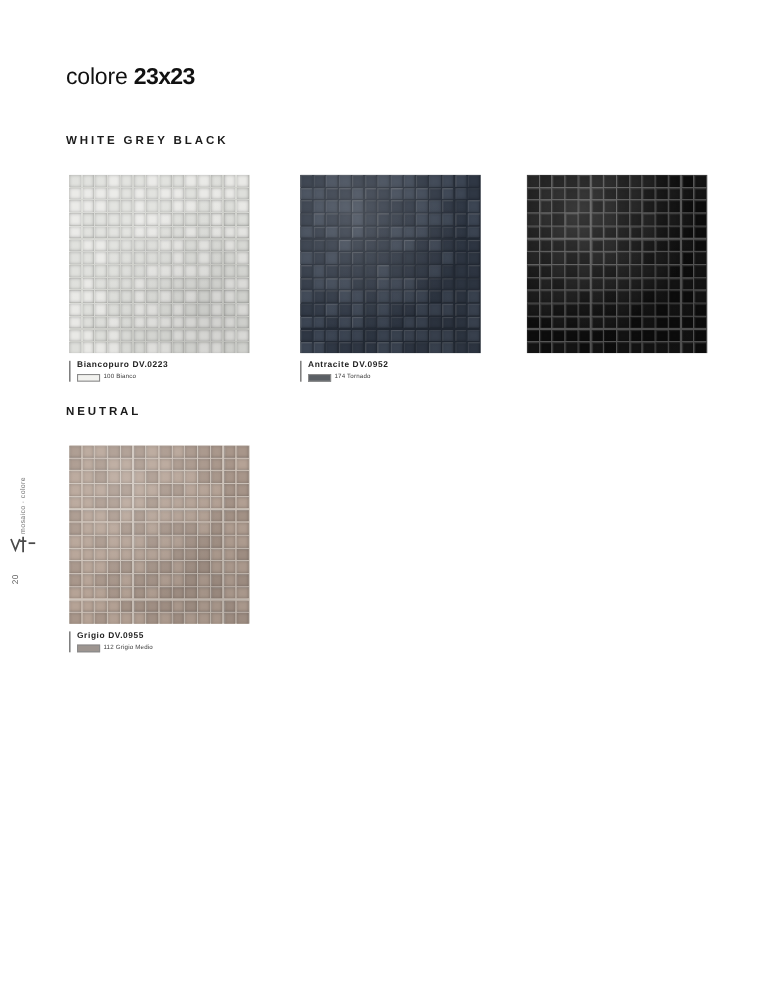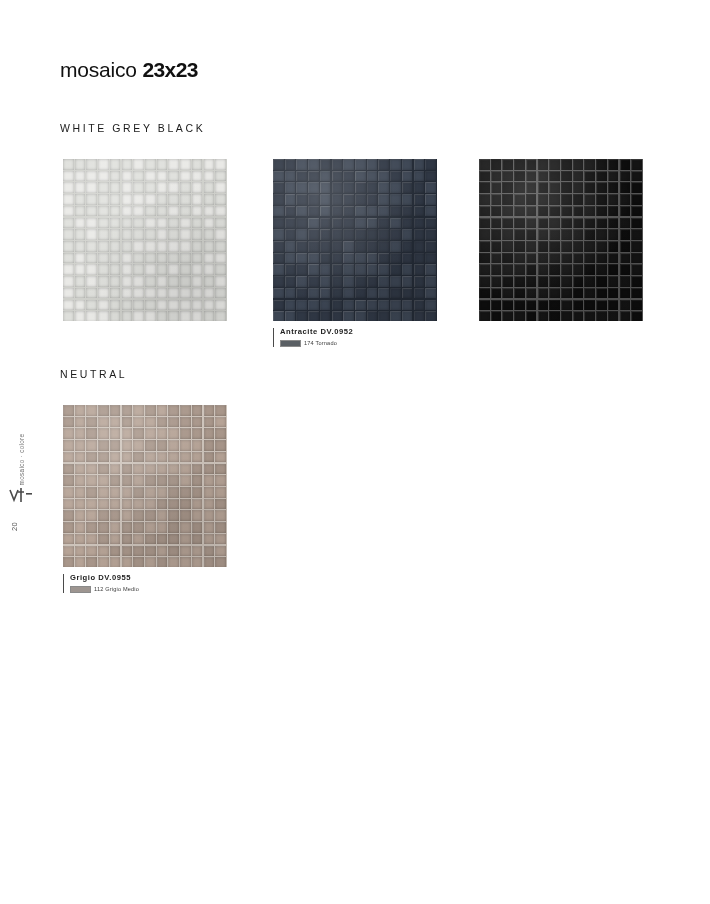--- a/index.html
+++ b/index.html
@@ -35,21 +35,21 @@
 
   .title{
     position:absolute;left:60px;top:58px;
     font-size:21px;color:#111;letter-spacing:-.2px;white-space:nowrap;
   }
   .title .thin{font-weight:400;}
   .title .bold{font-weight:700;letter-spacing:-.6px;}
 
   .section-head{
     position:absolute;left:60px;
-    font-size:10.5px;font-weight:400;color:#1b1b1b;
+    font-size:10.5px;font-weight:700;color:#1b1b1b;
     letter-spacing:2.6px;white-space:nowrap;text-align:center;
   }
   .section-head.s0{top:122px;}
   .section-head.s1{top:368px;}
 
   
   .card{position:absolute;width:164px;}
   .swatch{
     width:164px;height:162px;position:relative;overflow:hidden;
     background:#ddd;
@@ -95,21 +95,21 @@
       <path d="M13 1 L13 15 M10 5 L16 5" fill="none" stroke="#4a4a4a" stroke-width="1.6"></path>
       <rect x="18" y="6" width="6" height="1.6" fill="#4a4a4a"></rect>
     </svg>
   </div>
   <div class="page-num">20</div>
 </div>
 
 <div class="page">
 
   <div class="title">
-    <span class="thin">mosaico</span><span>&nbsp;</span><span class="bold">23x23</span>
+    <span class="thin">colore</span><span>&nbsp;</span><span class="bold">23x23</span>
   </div>
 
   <div class="section-head s0">WHITE GREY BLACK</div>
 
   <div class="section-head s1">NEUTRAL</div>
 
   <div id="swatch-host">
       <div class="card" style="left: 63px; top: 159px;">
         <div class="swatch" style="background: rgb(207, 208, 203);">
           <div class="tiles">
@@ -304,20 +304,27 @@
             <div style="position:absolute;left:70.29px;top:152.29px;width:10.56px;height:10.56px;background:#e9e9e6;box-shadow:inset 0 0 3px rgba(0,0,0,.30), inset 1px 1px 1px rgba(255,255,255,0.131);"></div>
             <div style="position:absolute;left:82.00px;top:152.29px;width:10.56px;height:10.56px;background:#e9e9e6;box-shadow:inset 0 0 3px rgba(0,0,0,.30), inset 1px 1px 1px rgba(255,255,255,0.126);"></div>
             <div style="position:absolute;left:93.71px;top:152.29px;width:10.56px;height:10.56px;background:#dedfdb;box-shadow:inset 0 0 3px rgba(0,0,0,.30), inset 1px 1px 1px rgba(255,255,255,0.146);"></div>
             <div style="position:absolute;left:105.43px;top:152.29px;width:10.56px;height:10.56px;background:#dedfdb;box-shadow:inset 0 0 3px rgba(0,0,0,.30), inset 1px 1px 1px rgba(255,255,255,0.085);"></div>
             <div style="position:absolute;left:117.14px;top:152.29px;width:10.56px;height:10.56px;background:#e9e9e6;box-shadow:inset 0 0 3px rgba(0,0,0,.30), inset 1px 1px 1px rgba(255,255,255,0.097);"></div>
             <div style="position:absolute;left:128.86px;top:152.29px;width:10.56px;height:10.56px;background:#e9e9e6;box-shadow:inset 0 0 3px rgba(0,0,0,.30), inset 1px 1px 1px rgba(255,255,255,0.075);"></div>
             <div style="position:absolute;left:140.57px;top:152.29px;width:10.56px;height:10.56px;background:#dedfdb;box-shadow:inset 0 0 3px rgba(0,0,0,.30), inset 1px 1px 1px rgba(255,255,255,0.052);"></div>
             <div style="position:absolute;left:152.29px;top:152.29px;width:10.56px;height:10.56px;background:#dedfdb;box-shadow:inset 0 0 3px rgba(0,0,0,.30), inset 1px 1px 1px rgba(255,255,255,0.141);"></div>
           </div>
           <div class="sheen"></div>
+        </div>
+        <div class="label">
+          <div class="name">Biancopuro DV.0223</div>
+          <div class="grout">
+            <span class="chip" style="background: rgb(242, 242, 239);"></span>
+            <span class="grout-text">100 Bianco</span>
+          </div>
         </div>
       </div>
       <div class="card" style="left: 273px; top: 159px;">
         <div class="swatch" style="background: rgb(35, 42, 53);">
           <div class="tiles">
             <div style="position:absolute;left:0.00px;top:0.00px;width:10.56px;height:10.56px;background:#2f3744;box-shadow:inset 0 0 3px rgba(0,0,0,.30), inset 1px 1px 1px rgba(255,255,255,0.159);"></div>
             <div style="position:absolute;left:11.71px;top:0.00px;width:10.56px;height:10.56px;background:#2f3744;box-shadow:inset 0 0 3px rgba(0,0,0,.30), inset 1px 1px 1px rgba(255,255,255,0.159);"></div>
             <div style="position:absolute;left:23.43px;top:0.00px;width:10.56px;height:10.56px;background:#3c4553;box-shadow:inset 0 0 3px rgba(0,0,0,.30), inset 1px 1px 1px rgba(255,255,255,0.157);"></div>
             <div style="position:absolute;left:35.14px;top:0.00px;width:10.56px;height:10.56px;background:#3c4553;box-shadow:inset 0 0 3px rgba(0,0,0,.30), inset 1px 1px 1px rgba(255,255,255,0.112);"></div>
             <div style="position:absolute;left:46.86px;top:0.00px;width:10.56px;height:10.56px;background:#2f3744;box-shadow:inset 0 0 3px rgba(0,0,0,.30), inset 1px 1px 1px rgba(255,255,255,0.160);"></div>

